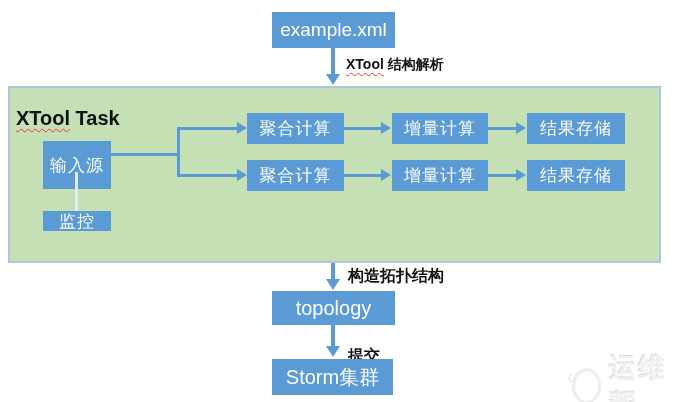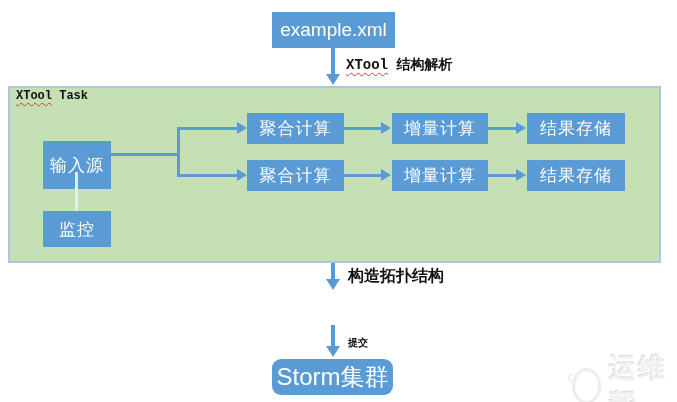--- a/index.html
+++ b/index.html
@@ -18,21 +18,21 @@
     position:absolute;background:var(--blue);color:#ffffff;
     display:flex;align-items:center;justify-content:center;
     font-size:17px;letter-spacing:1px;box-sizing:border-box;
   }
   .container-box{
     position:absolute;left:8px;top:86px;width:653px;height:177px;
     background:var(--green);border:2px solid var(--green-border);
     box-sizing:border-box;
   }
   .lbl{position:absolute;color:var(--ink);white-space:nowrap;}
-  .bold{font-weight:bold;font-family:Liberation Mono, monospace;}
+  .bold{font-weight:bold;}
   .squiggle{
     text-decoration-line:underline;
     text-decoration-style:wavy;
     text-decoration-color:#e03c31;
     text-decoration-thickness:1px;
     text-underline-offset:3px;
   }
   .line{position:absolute;background:var(--blue);}
   .line-light{position:absolute;background:#e3ecf4;}
   .arrow-right{
@@ -69,25 +69,25 @@
 
 <div class="canvas">
 
   <div class="node" style="left:272px;top:12px;width:123px;height:36px;font-size:19px;letter-spacing:0;">example.xml</div>
 
   <div class="line" style="left:331px;top:48px;width:4px;height:27px;"></div>
   <div class="arrow-down" style="left:326px;top:74px;"></div>
   <div class="lbl bold" style="left:346px;top:56px;font-size:14px;"><span class="squiggle">XTool</span><span> 结构解析</span></div>
 
   <div class="container-box"></div>
-  <div class="lbl bold" style="left:16px;top:89px;font-size:12px;"><span class="squiggle">XTool</span><span> Task</span></div>
+  <div class="lbl bold" style="left:16px;top:107px;font-size:20px;"><span class="squiggle">XTool</span><span> Task</span></div>
 
   <div class="node" style="left:43px;top:141px;width:68px;height:48px;">输入源</div>
   <div class="line-light" style="left:75px;top:172px;width:3px;height:39px;"></div>
-  <div class="node" style="left:43px;top:211px;width:68px;height:36px;">监控</div>
+  <div class="node" style="left:43px;top:211px;width:68px;height:20px;">监控</div>
 
   <div class="line" style="left:111px;top:153px;width:68px;height:3px;"></div>
   <div class="line" style="left:177px;top:127px;width:3px;height:50px;"></div>
   <div class="line" style="left:178px;top:127px;width:59px;height:3px;"></div>
   <div class="arrow-right" style="left:237px;top:122px;"></div>
   <div class="line" style="left:178px;top:174px;width:59px;height:3px;"></div>
   <div class="arrow-right" style="left:237px;top:169px;"></div>
 
   <div class="node" style="left:247px;top:113px;width:97px;height:31px;">聚合计算</div>
   <div class="line" style="left:344px;top:127px;width:37px;height:3px;"></div>
@@ -102,25 +102,26 @@
   <div class="arrow-right" style="left:381px;top:169px;"></div>
   <div class="node" style="left:392px;top:160px;width:96px;height:31px;">增量计算</div>
   <div class="line" style="left:488px;top:174px;width:29px;height:3px;"></div>
   <div class="arrow-right" style="left:516px;top:169px;"></div>
   <div class="node" style="left:527px;top:160px;width:98px;height:31px;">结果存储</div>
 
   <div class="line" style="left:331px;top:263px;width:4px;height:17px;"></div>
   <div class="arrow-down" style="left:326px;top:279px;"></div>
   <div class="lbl bold" style="left:348px;top:266px;font-size:16px;">构造拓扑结构</div>
 
+  <div class="node" style="left:272px;top:291px;width:123px;height:34px;font-size:20px;letter-spacing:0;">topology</div>
 
   <div class="line" style="left:331px;top:325px;width:4px;height:22px;"></div>
   <div class="arrow-down" style="left:326px;top:346px;"></div>
-  <div class="lbl bold" style="left:348px;top:336px;font-size:10px;">提交</div>
+  <div class="lbl bold" style="left:348px;top:346px;font-size:16px;">提交</div>
 
-  <div class="node" style="left:272px;top:359px;width:121px;height:36px;font-size:24px;letter-spacing:0;border-radius:9px;">Storm集群</div>
+  <div class="node" style="left:272px;top:359px;width:121px;height:36px;font-size:20px;letter-spacing:0;">Storm集群</div>
 
   <div class="watermark">
     <div class="wm-circle"></div>
     <div class="wm-text">运维帮</div>
   </div>
 
 </div>
 
 </body></html>

